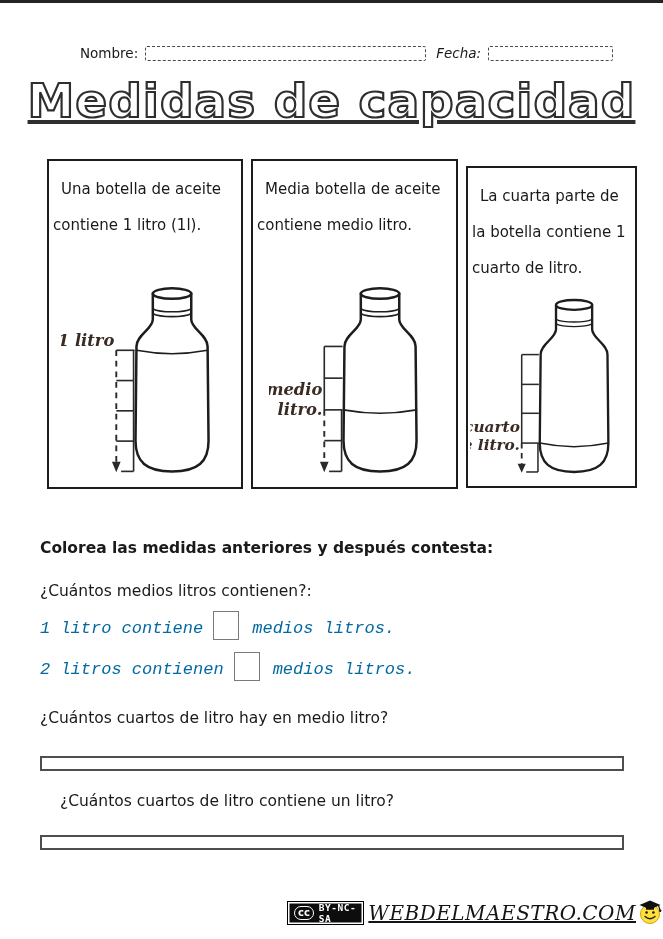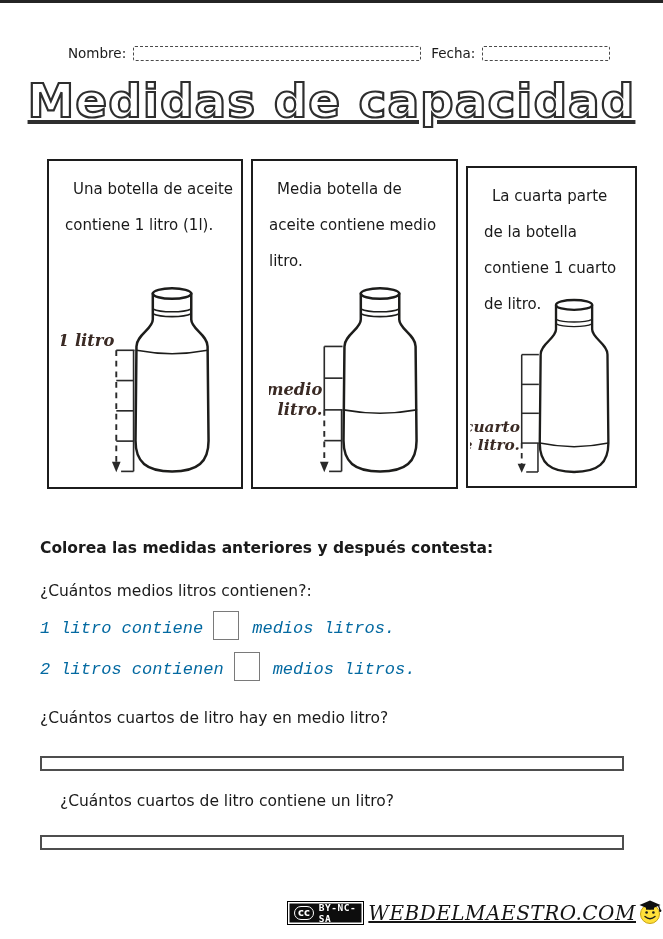--- a/index.html
+++ b/index.html
@@ -9,45 +9,45 @@
     margin: 0 auto;
     background: #ffffff;
     font-family: "DejaVu Sans", sans-serif;
     color: #1a1a1a;
     overflow: hidden;
     border-top: 3px solid #242424;
     box-sizing: border-box;
   }
 
   
-  .header-row { position: absolute; top: 42px; left: 68px; right: 50px; display: flex; align-items: center; }
+  .header-row { position: absolute; top: 42px; left: 80px; right: 50px; display: flex; align-items: center; }
   .hdr-label { font-size: 13.5px; white-space: nowrap; }
   .dash-box { height: 15px; border: 1.6px dashed #4a4a4a; border-radius: 2px; background: #fff; box-sizing: border-box; }
   .name-box { width: 288px; margin-left: 7px; }
-  .fecha-label { margin-left: 10px; }
+  .fecha-label { margin-left: 10px; font-style: italic; }
   .date-box { width: 128px; margin-left: 7px; }
 
   
   .title {
     position: absolute; top: 70px; left: 0; width: 100%;
     margin: 0; text-align: center;
     font-size: 47px; font-weight: bold; letter-spacing: 1px;
     white-space: nowrap;
     color: #ffffff;
     text-decoration: underline;
     -webkit-text-stroke: 2.2px #2e2e2e;
   }
 
   
   .cards { position: absolute; top: 156px; left: 47px; display: flex; gap: 8px; align-items: flex-start; }
   .card { position: relative; border: 2.4px solid #1c1c1c; background: #fff; height: 330px; box-sizing: border-box; }
   .card-1 { width: 196px; }
   .card-2 { width: 207px; }
   .card-3 { width: 171px; height: 322px; margin-top: 7px; }
-  .card-text { margin: 0; padding: 10px 6px 0 16px; font-size: 15px; line-height: 36px; text-indent: 8px; }
+  .card-text { margin: 0; padding: 10px 6px 0 4px; font-size: 15px; line-height: 36px; text-indent: 8px; }
   .bottle-svg { position: absolute; bottom: 6px; }
   .card-1 .bottle-svg { left: 12px; height: 198px; }
   .card-2 .bottle-svg { left: 16px; height: 198px; }
   .card-3 .bottle-svg { left: 2px;  height: 186px; bottom: 5px; }
   .bottle-outline { fill: none; stroke: #1d1d1b; stroke-width: 2.6; stroke-linejoin: round; stroke-linecap: round; }
   .bottle-thin { fill: none; stroke: #1d1d1b; stroke-width: 1.6; stroke-linecap: round; }
   .ruler-solid { stroke: #2a2a2a; stroke-width: 1.7; }
   .ruler-dash { stroke: #2a2a2a; stroke-width: 2; stroke-dasharray: 6,5; }
   .measure-label {
     font-family: "DejaVu Serif", serif; font-style: italic; font-weight: bold;

